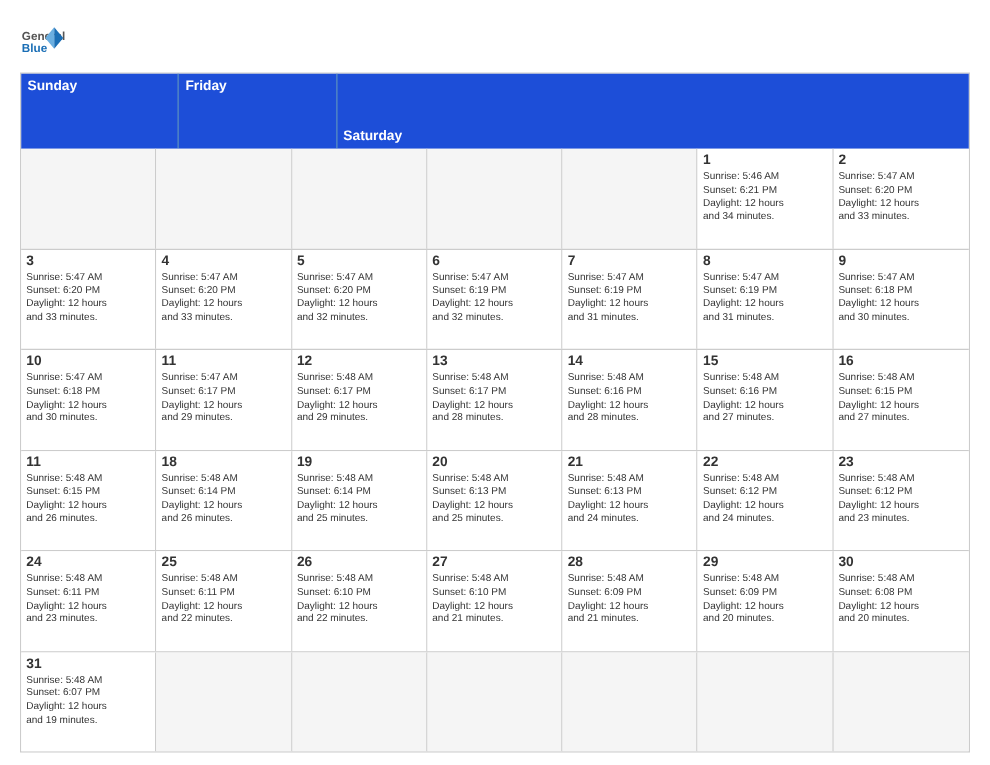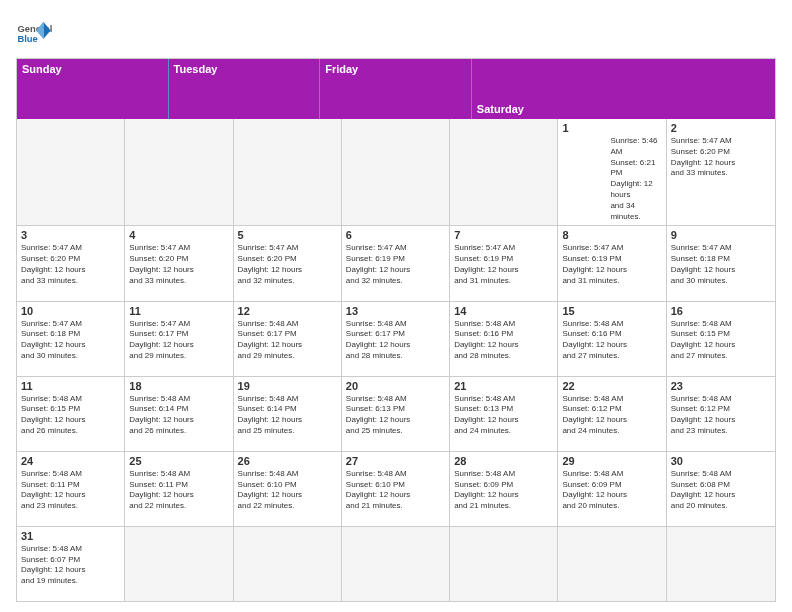--- a/index.html
+++ b/index.html
@@ -46,22 +46,22 @@
       color: #555;
     }
     .calendar {
       flex: 1;
       display: flex;
       flex-direction: column;
       border: 1px solid #ccc;
     }
     .cal-header-row {
       display: grid;
-      grid-template-columns: repeat(5, 1fr);
-      background: #a21caf;
+      grid-template-columns: repeat(6, 1fr);
+      background: #1d4ed8;
     }
     .cal-header-cell {
       color: #fff;
       font-size: 11px;
       font-weight: bold;
       padding: 4px 5px;
       border-right: 1px solid #5a8fc0;
       text-align: left;
     }
     .cal-header-cell:last-child { border-right: none; margin-top: 40px; }
@@ -116,34 +116,33 @@
     </div>
     <div class="title-section">
       <div class="month-title"></div>
       <div class="location-title"></div>
     </div>
   </div>
 
   <div class="calendar">
     <div class="cal-header-row" id="cal-header">
         <div class="cal-header-cell">Sunday</div>
-        <div class="cal-header-cell">Tuesday</div>
         <div class="cal-header-cell">Friday</div>
         <div class="cal-header-cell">Saturday</div>
       </div>
     <div class="cal-body" id="cal-body">
         <div class="cal-row">
           <div class="cal-cell empty"></div>
           <div class="cal-cell empty"></div>
           <div class="cal-cell empty"></div>
           <div class="cal-cell empty"></div>
           <div class="cal-cell empty"></div>
           <div class="cal-cell">
             <span class="day-num">1</span>
-            <div class="cell-info" style="white-space: pre-line; margin-left: 48px;">Sunrise: 5:46 AM
+            <div class="cell-info" style="white-space: pre-line;">Sunrise: 5:46 AM
 Sunset: 6:21 PM
 Daylight: 12 hours
 and 34 minutes.</div>
           </div>
           <div class="cal-cell">
             <span class="day-num">2</span>
             <div class="cell-info" style="white-space: pre-line;">Sunrise: 5:47 AM
 Sunset: 6:20 PM
 Daylight: 12 hours
 and 33 minutes.</div>

